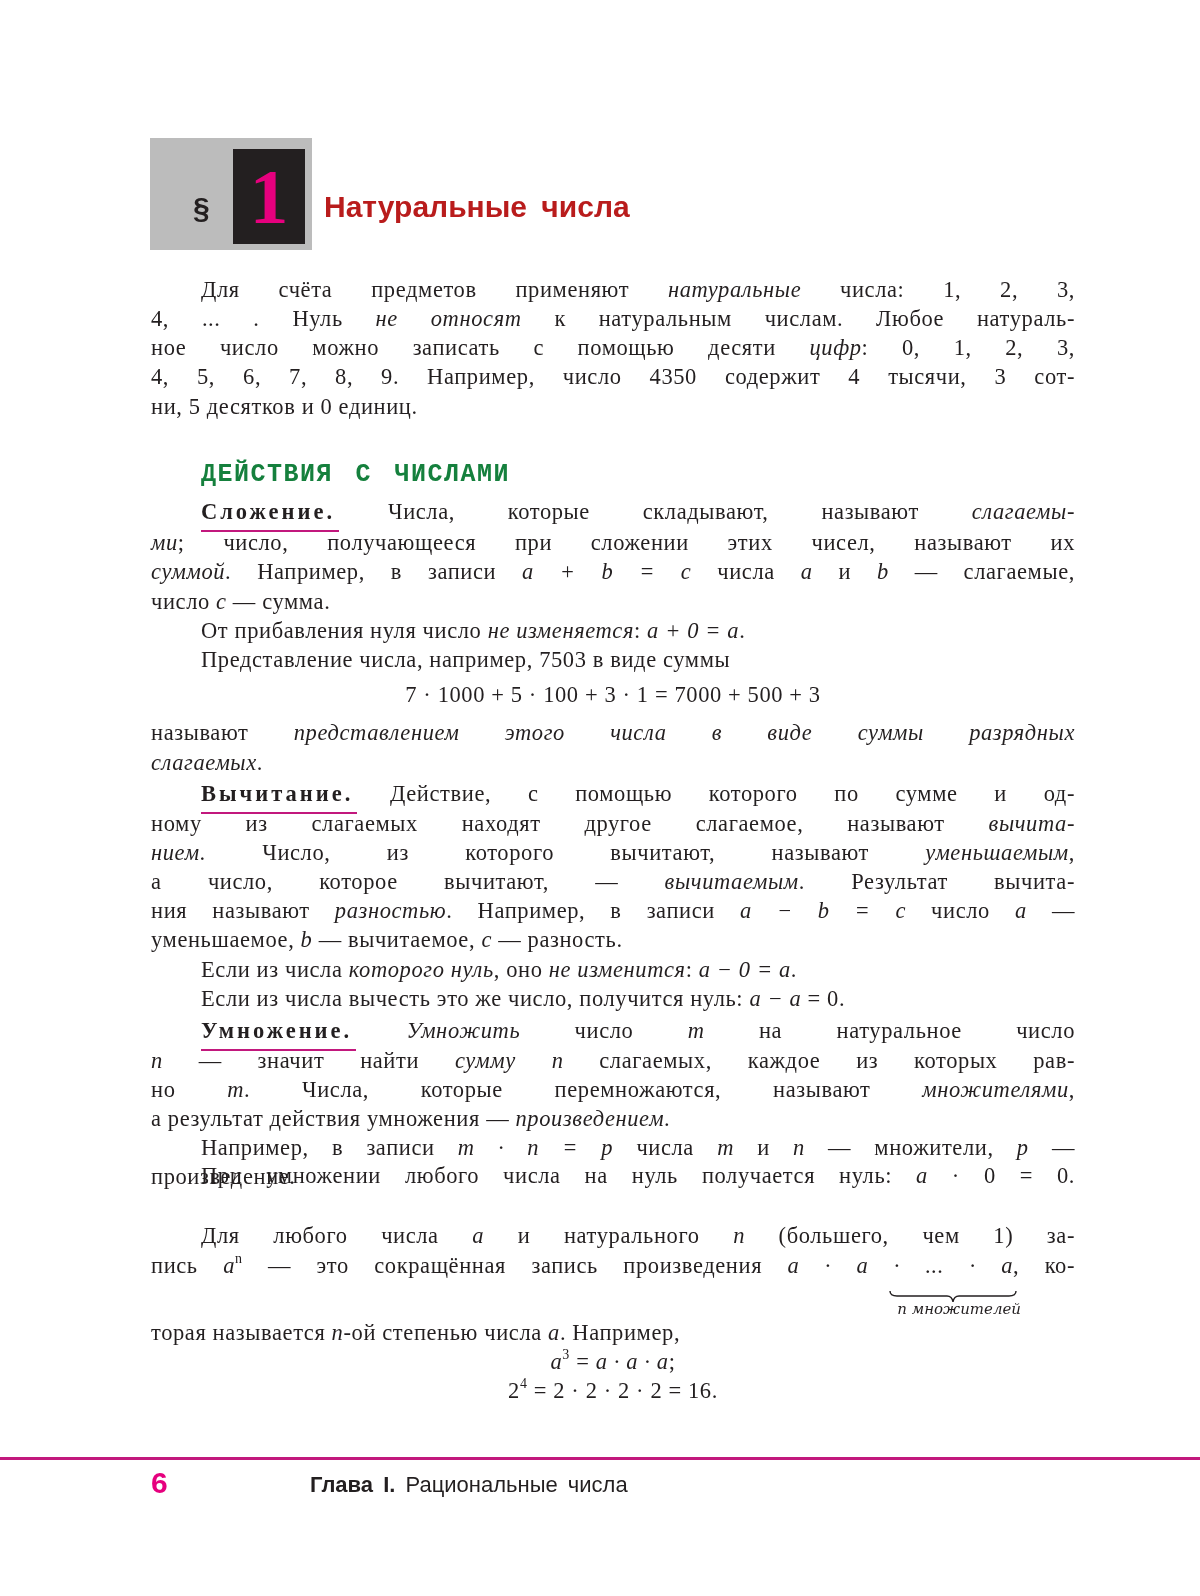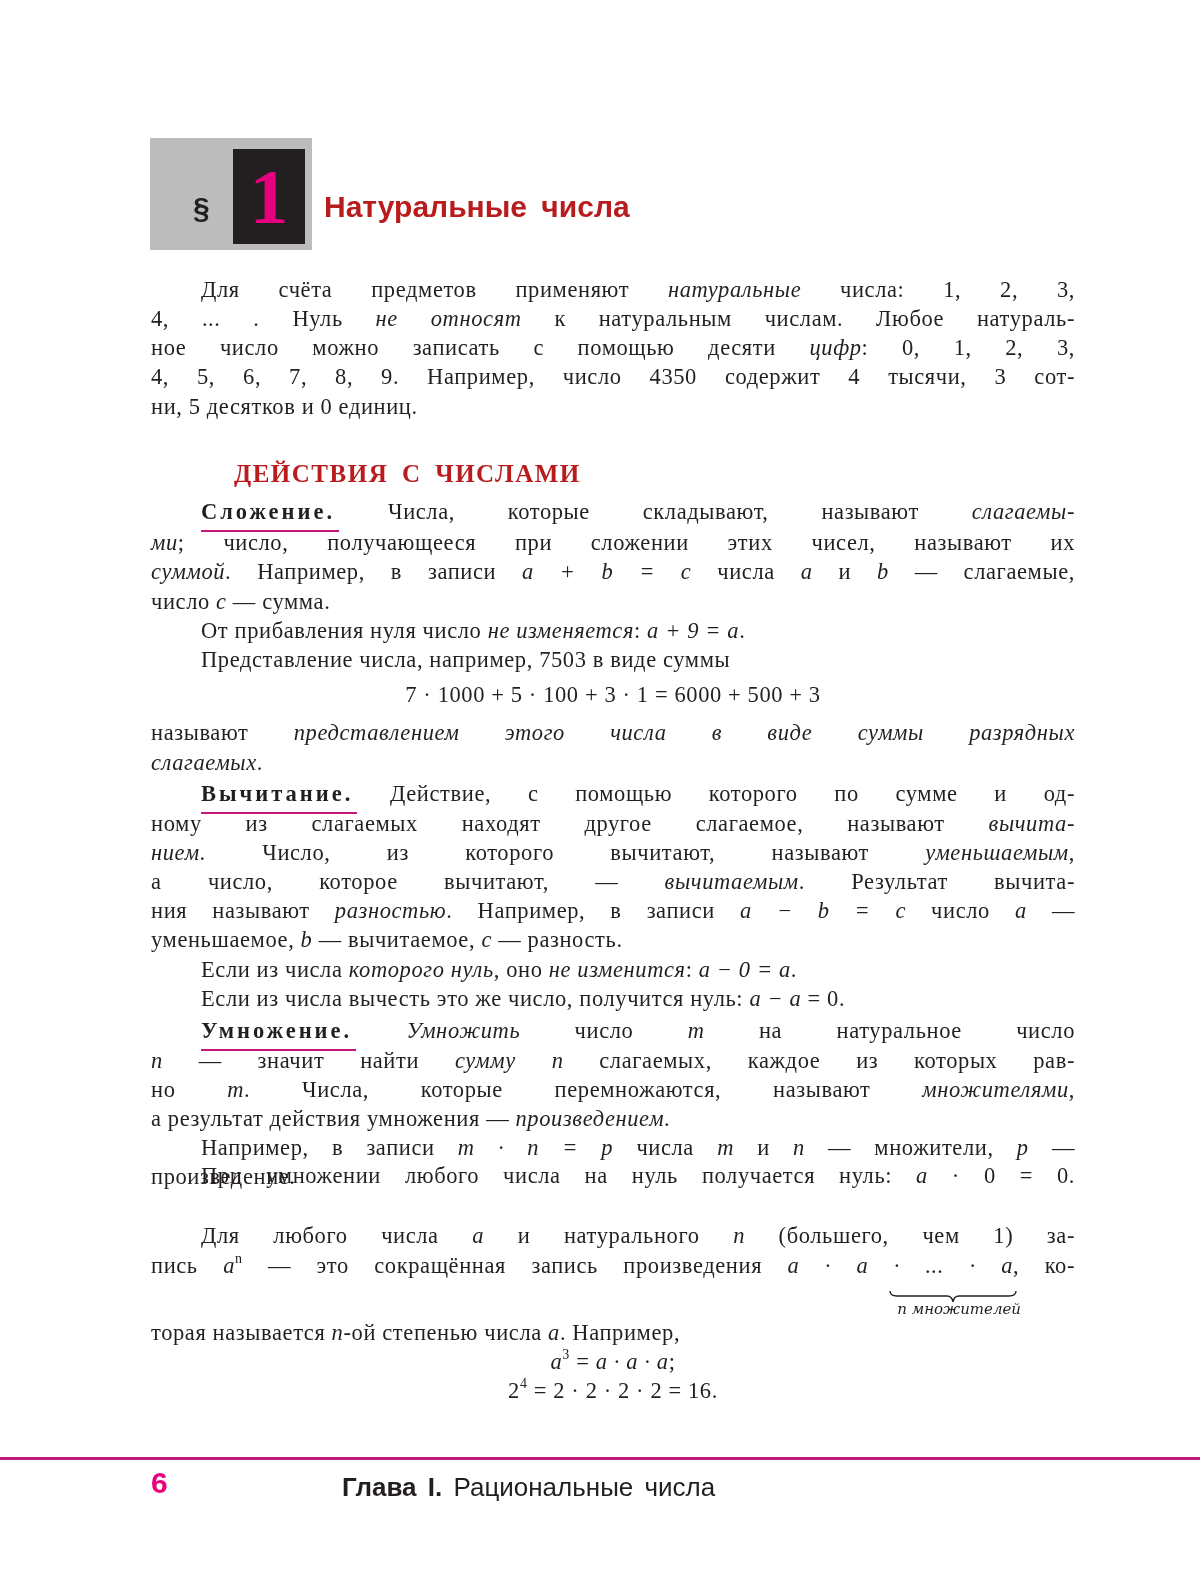--- a/index.html
+++ b/index.html
@@ -14,29 +14,29 @@
   .hdr-title { position:absolute; left:324px; top:190px; font-family:"Liberation Sans",sans-serif;
                font-weight:bold; font-size:30px; color:#b91c1c; word-spacing:6px; }
   .line { position:absolute; left:151px; width:924px; font-size:22.5px; line-height:30px; white-space:nowrap;
           text-align:justify; text-align-last:justify; letter-spacing:0.6px;font-family:Liberation Serif, serif; }
   .line.ind { left:201px; width:874px; }
   .line.last { text-align:right; text-align-last:left; }
   .line.center { left:151px; width:924px; text-align:center; text-align-last:center; }
   i, .it { font-style:italic; }
   .term { font-weight:bold; letter-spacing:3px; position:relative; display:inline-block; }
   .term::after { content:""; position:absolute; left:0; right:-4px; bottom:-5px; height:2px; background:#c2187d; }
-  .subhead { position:absolute; left:201px; top:460px; font-family:Liberation Serif, serif; font-weight:bold;
-             font-size:25px; color:#b91c1c; letter-spacing:1.5px; word-spacing:6px;margin-left:33px; }
+  .subhead { position:absolute; left:201px; top:460px; font-family:Liberation Mono, monospace; font-weight:bold;
+             font-size:25px; color:#15803d; letter-spacing:1.5px; word-spacing:6px; }
   .brace-label { position:absolute; left:881px; top:1300px; width:140px; text-align:right; font-size:15px; color:#231f20; }
   .brace { position:absolute; left:889px; top:1290px; width:128px; height:14px; }
   .footer-rule { position:absolute; left:0; top:1457px; width:1200px; height:3px; background:#c2187d; }
   .page-num { position:absolute; left:151px; top:1466px; font-family:"Liberation Sans",sans-serif; font-weight:bold;
               font-size:30px; color:#e6007e; }
-  .footer-text { position:absolute; left:310px; top:1472px; font-family:"Liberation Sans",sans-serif; font-size:26px;
-                 color:#231f20; word-spacing:4px;margin-left:32px; }
+  .footer-text { position:absolute; left:310px; top:1472px; font-family:"Liberation Sans",sans-serif; font-size:22px;
+                 color:#231f20; word-spacing:4px; }
   .footer-text b { font-weight:bold; }
   sup { font-size:14px; vertical-align:10px; line-height:0; }
 </style>
 </head>
 <body>
 
 <div class="hdr-box"></div>
 <div class="hdr-sect">§</div>
 <div class="hdr-black"></div>
 <div class="hdr-num">1</div>
@@ -47,23 +47,23 @@
 <div class="line" style="top:333px">ное число можно записать с помощью десяти <i>цифр</i>: 0, 1, 2, 3,</div>
 <div class="line" style="top:362px">4, 5, 6, 7, 8, 9. Например, число 4350 содержит 4 тысячи, 3 сот-</div>
 <div class="line last" style="top:392px">ни, 5 десятков и 0 единиц.</div>
 
 <div class="subhead">ДЕЙСТВИЯ С ЧИСЛАМИ</div>
 
 <div class="line ind" style="top:497px"><span class="term">Сложение.</span><span> Числа, которые складывают, называют <i>слагаемы-</i></span></div>
 <div class="line" style="top:528px"><i>ми</i>; число, получающееся при сложении этих чисел, называют их</div>
 <div class="line" style="top:557px"><i>суммой</i>. Например, в записи <i>a + b = c</i> числа <i>a</i> и <i>b</i> — слагаемые,</div>
 <div class="line last" style="top:587px">число <i>c</i> — сумма.</div>
-<div class="line ind last" style="top:616px">От прибавления нуля число <i>не изменяется</i>: <i>a + 9 = a</i>.</div>
+<div class="line ind last" style="top:616px">От прибавления нуля число <i>не изменяется</i>: <i>a + 0 = a</i>.</div>
 <div class="line ind last" style="top:645px">Представление числа, например, 7503 в виде суммы</div>
-<div class="line center" style="top:680px">7 · 1000 + 5 · 100 + 3 · 1 = 6000 + 500 + 3</div>
+<div class="line center" style="top:680px">7 · 1000 + 5 · 100 + 3 · 1 = 7000 + 500 + 3</div>
 <div class="line" style="top:718px">называют <i>представлением этого числа в виде суммы разрядных</i></div>
 <div class="line last" style="top:748px"><i>слагаемых</i>.</div>
 
 <div class="line ind" style="top:779px"><span class="term">Вычитание.</span><span> Действие, с помощью которого по сумме и од-</span></div>
 <div class="line" style="top:809px">ному из слагаемых находят другое слагаемое, называют <i>вычита-</i></div>
 <div class="line" style="top:838px"><i>нием</i>. Число, из которого вычитают, называют <i>уменьшаемым</i>,</div>
 <div class="line" style="top:867px">а число, которое вычитают, — <i>вычитаемым</i>. Результат вычита-</div>
 <div class="line" style="top:896px">ния называют <i>разностью</i>. Например, в записи <i>a − b = c</i> число <i>a</i> —</div>
 <div class="line last" style="top:925px">уменьшаемое, <i>b</i> — вычитаемое, <i>c</i> — разность.</div>
 <div class="line ind last" style="top:955px">Если из числа <i>которого нуль</i>, оно <i>не изменится</i>: <i>a − 0 = a</i>.</div>

